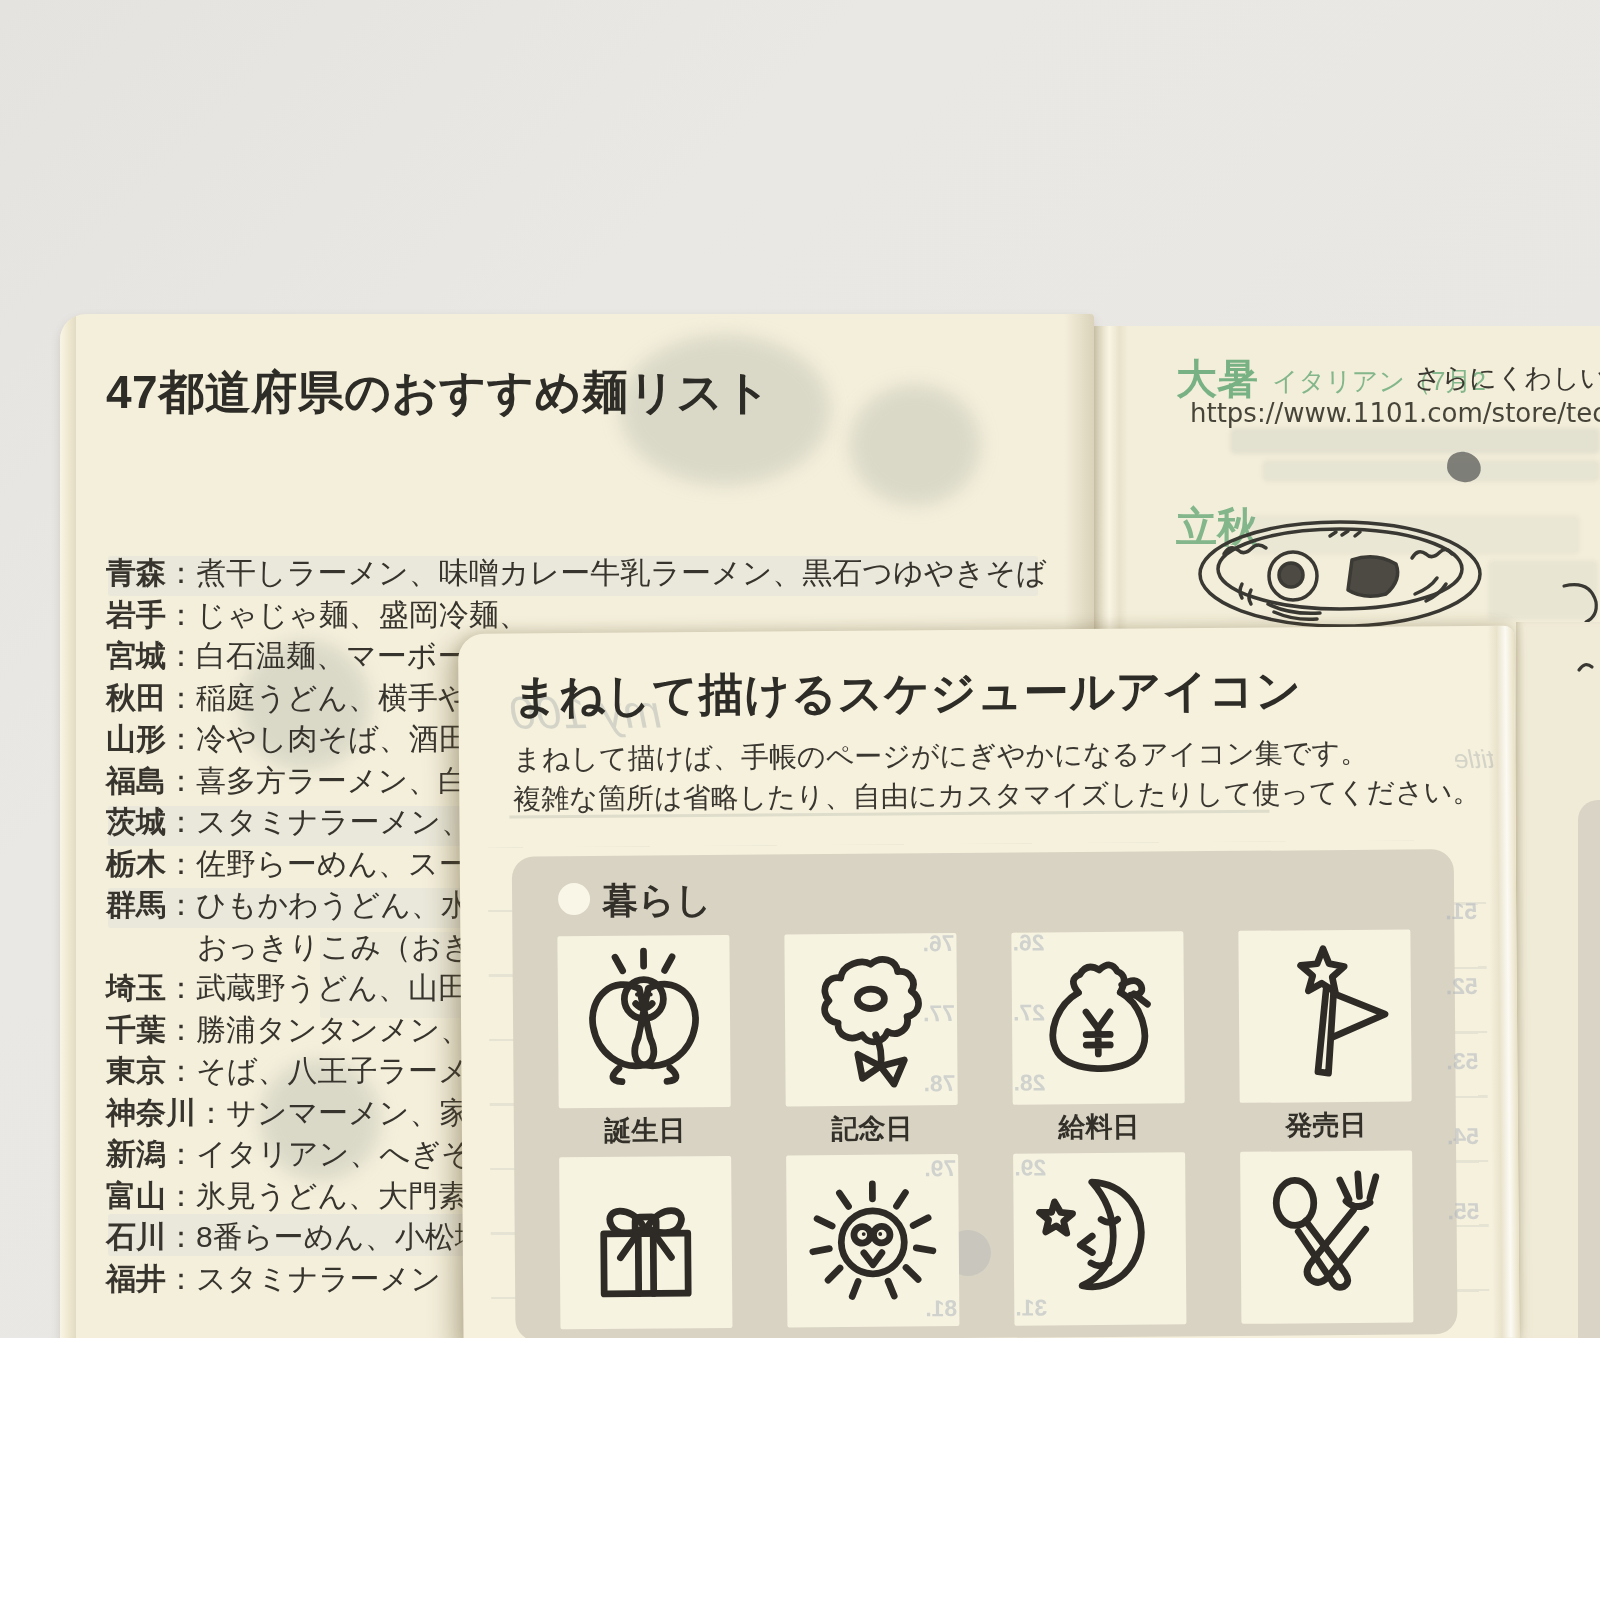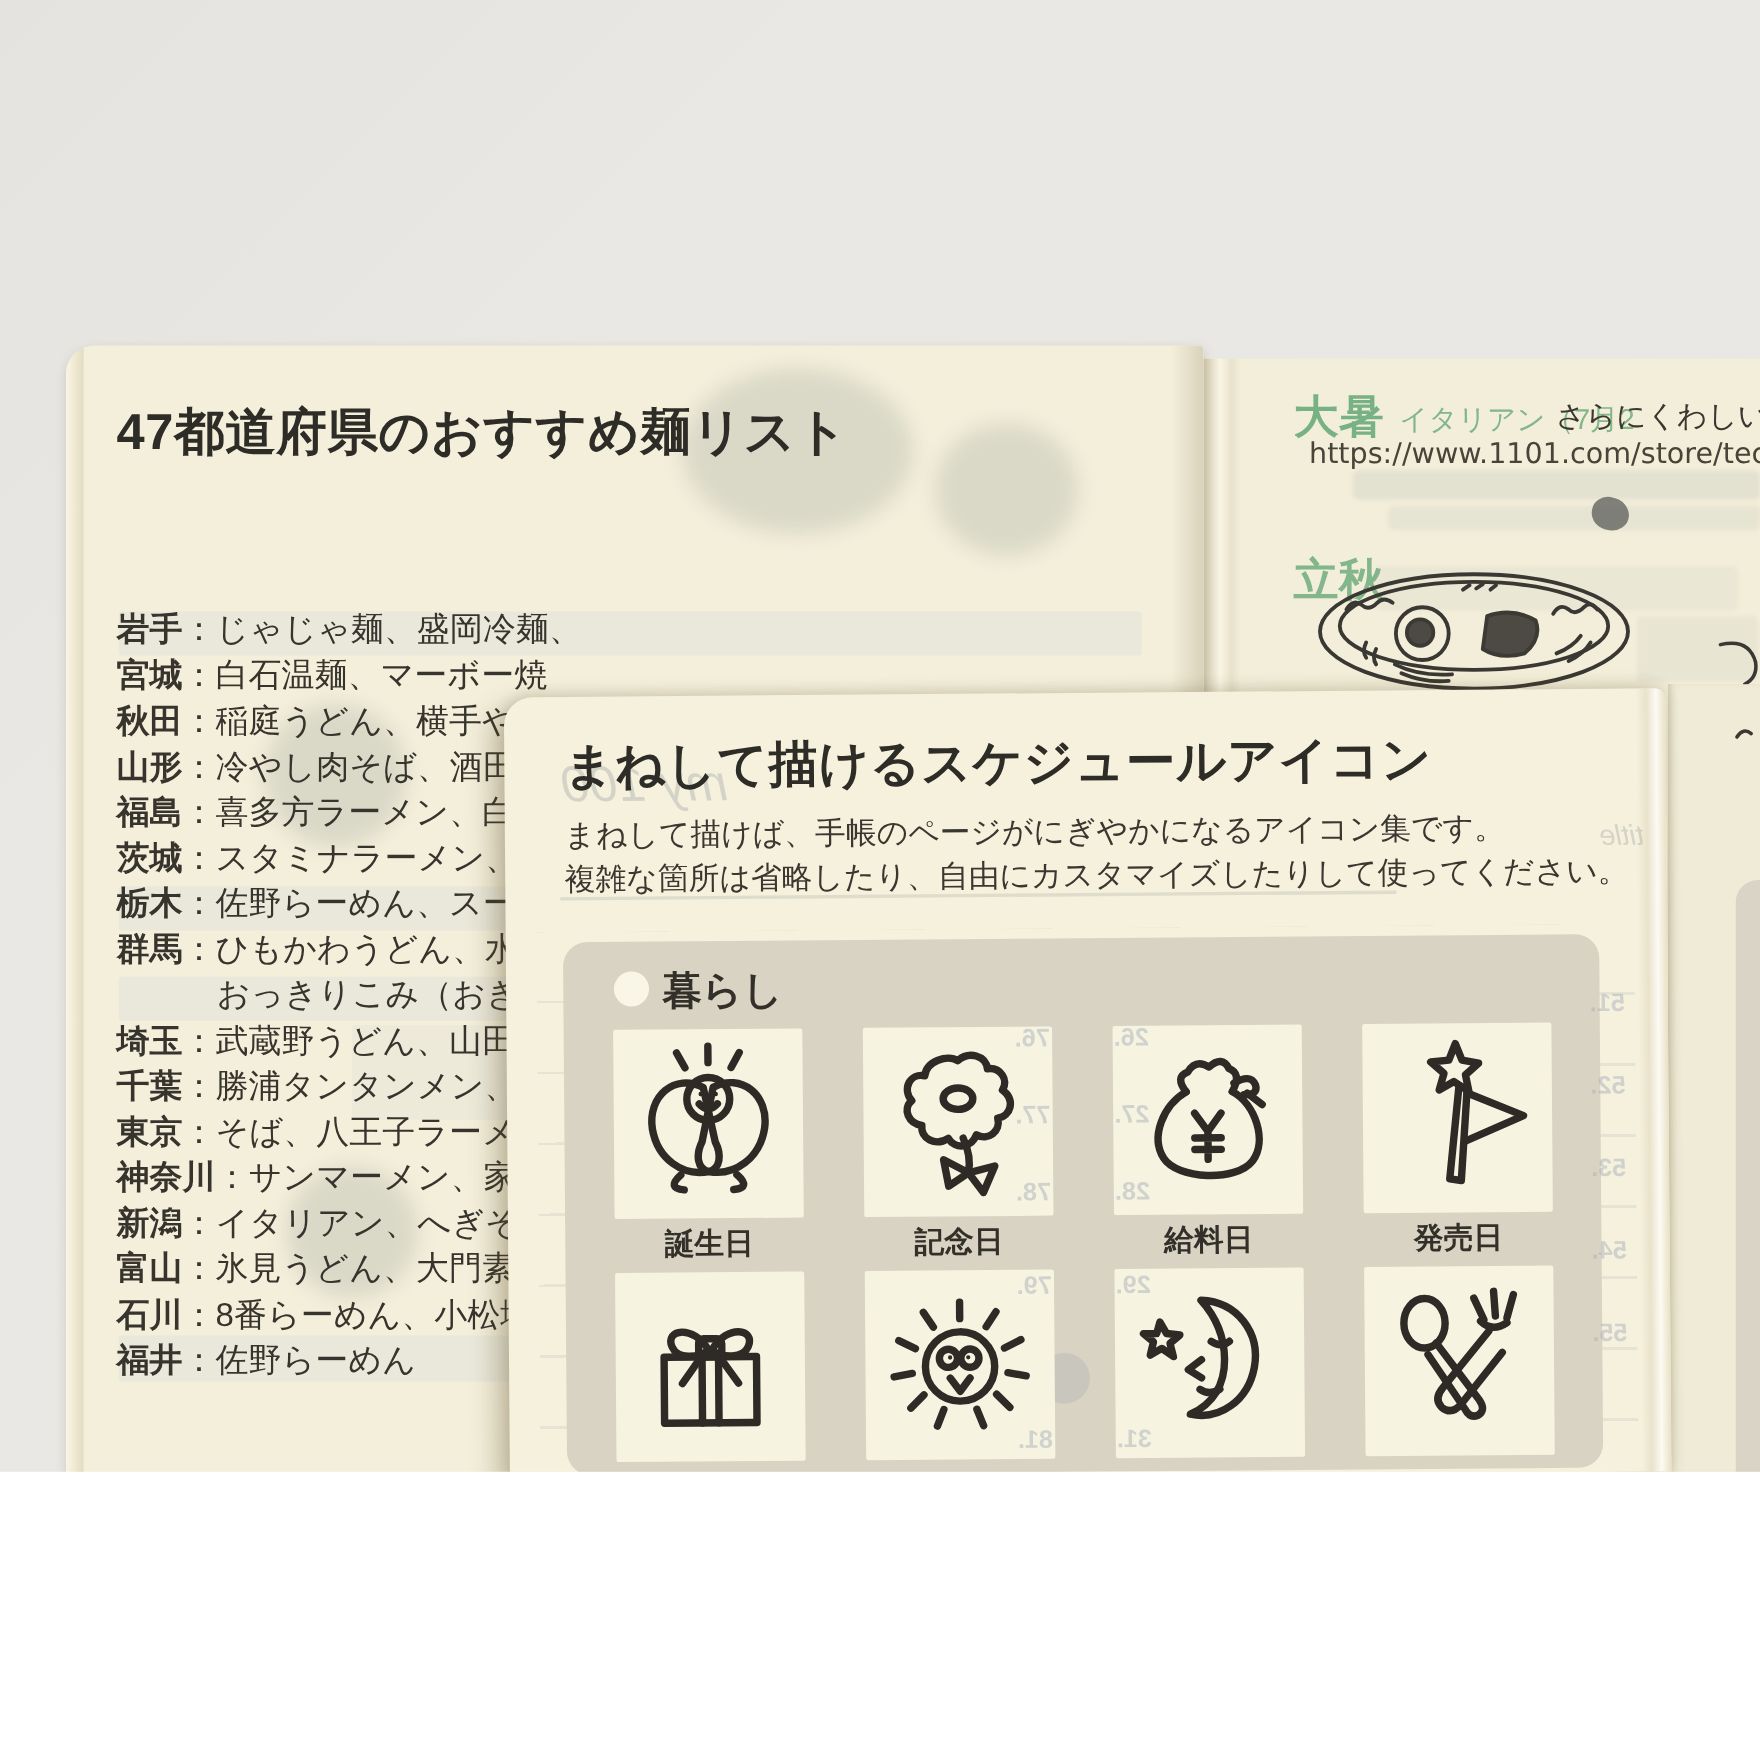--- a/index.html
+++ b/index.html
@@ -94,37 +94,38 @@
 <div class="abs ghost-band" style="left:108px;top:806px;width:940px;height:40px;"></div>
 <div class="abs ghost-band" style="left:108px;top:888px;width:850px;height:40px;"></div>
 <div class="abs ghost-band" style="left:320px;top:932px;width:340px;height:86px;opacity:.35;"></div>
 <div class="abs ghost-band" style="left:108px;top:1214px;width:900px;height:42px;"></div>
 
 <div class="abs noodle-title">47都道府県のおすすめ麺リスト</div>
 <div class="abs noodle-intro">
 </div>
 
 <div class="abs noodle-list">
+  <div class="nrow"><span class="pref">青森</span><span>：</span><span>煮干しラーメン、味噌カレー牛乳ラーメン、黒石つゆやきそば</span></div>
   <div class="nrow"><span class="pref">岩手</span><span>：</span><span>じゃじゃ麺、盛岡冷麺、</span></div>
   <div class="nrow"><span class="pref">宮城</span><span>：</span><span>白石温麺、マーボー焼</span></div>
   <div class="nrow"><span class="pref">秋田</span><span>：</span><span>稲庭うどん、横手やき</span></div>
   <div class="nrow"><span class="pref">山形</span><span>：</span><span>冷やし肉そば、酒田ラ</span></div>
   <div class="nrow"><span class="pref">福島</span><span>：</span><span>喜多方ラーメン、白河ラ</span></div>
   <div class="nrow"><span class="pref">茨城</span><span>：</span><span>スタミナラーメン、つけ</span></div>
   <div class="nrow"><span class="pref">栃木</span><span>：</span><span>佐野らーめん、スープ入</span></div>
   <div class="nrow"><span class="pref">群馬</span><span>：</span><span>ひもかわうどん、水沢う</span></div>
   <div class="nrow cont"><span>おっきりこみ（おきりこ</span></div>
   <div class="nrow"><span class="pref">埼玉</span><span>：</span><span>武蔵野うどん、山田う</span></div>
   <div class="nrow"><span class="pref">千葉</span><span>：</span><span>勝浦タンタンメン、竹岡</span></div>
   <div class="nrow"><span class="pref">東京</span><span>：</span><span>そば、八王子ラーメン</span></div>
   <div class="nrow"><span class="pref">神奈川</span><span>：</span><span>サンマーメン、家系ラ</span></div>
   <div class="nrow"><span class="pref">新潟</span><span>：</span><span>イタリアン、へぎそば、長</span></div>
   <div class="nrow"><span class="pref">富山</span><span>：</span><span>氷見うどん、大門素麺、</span></div>
   <div class="nrow"><span class="pref">石川</span><span>：</span><span>8番らーめん、小松塩焼</span></div>
-  <div class="nrow"><span class="pref">福井</span><span>：</span><span>佐野らーめん</span></div>
+  <div class="nrow"><span class="pref">福井</span><span>：</span><span>スタミナラーメン</span></div>
 </div>
 
 <div class="abs page-right">
   <div class="abs gutter"></div>
 </div>
 
 <div class="abs link-note">さらにくわしい</div>
 <div class="abs url-text">https://www.1101.com/store/techo/ja/</div>
 
 <div class="abs ghost-ink" style="left:1176px;top:352px;font-size:41px;opacity:.55;">大暑</div>

